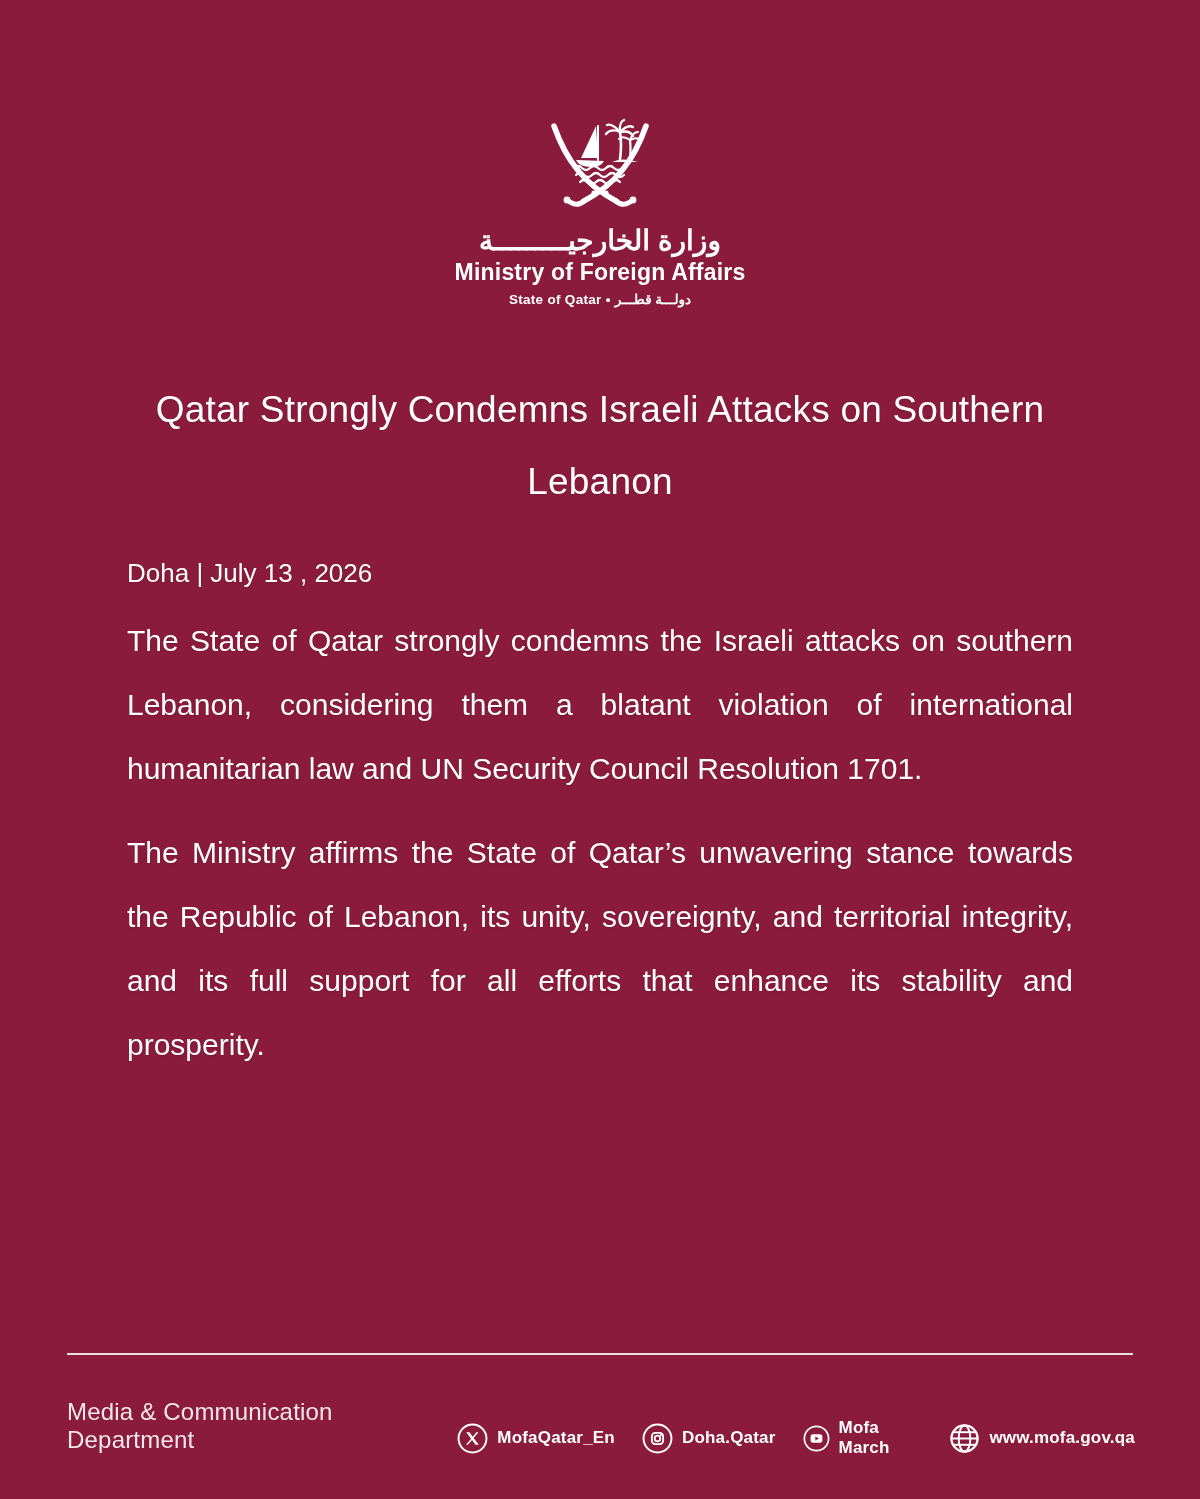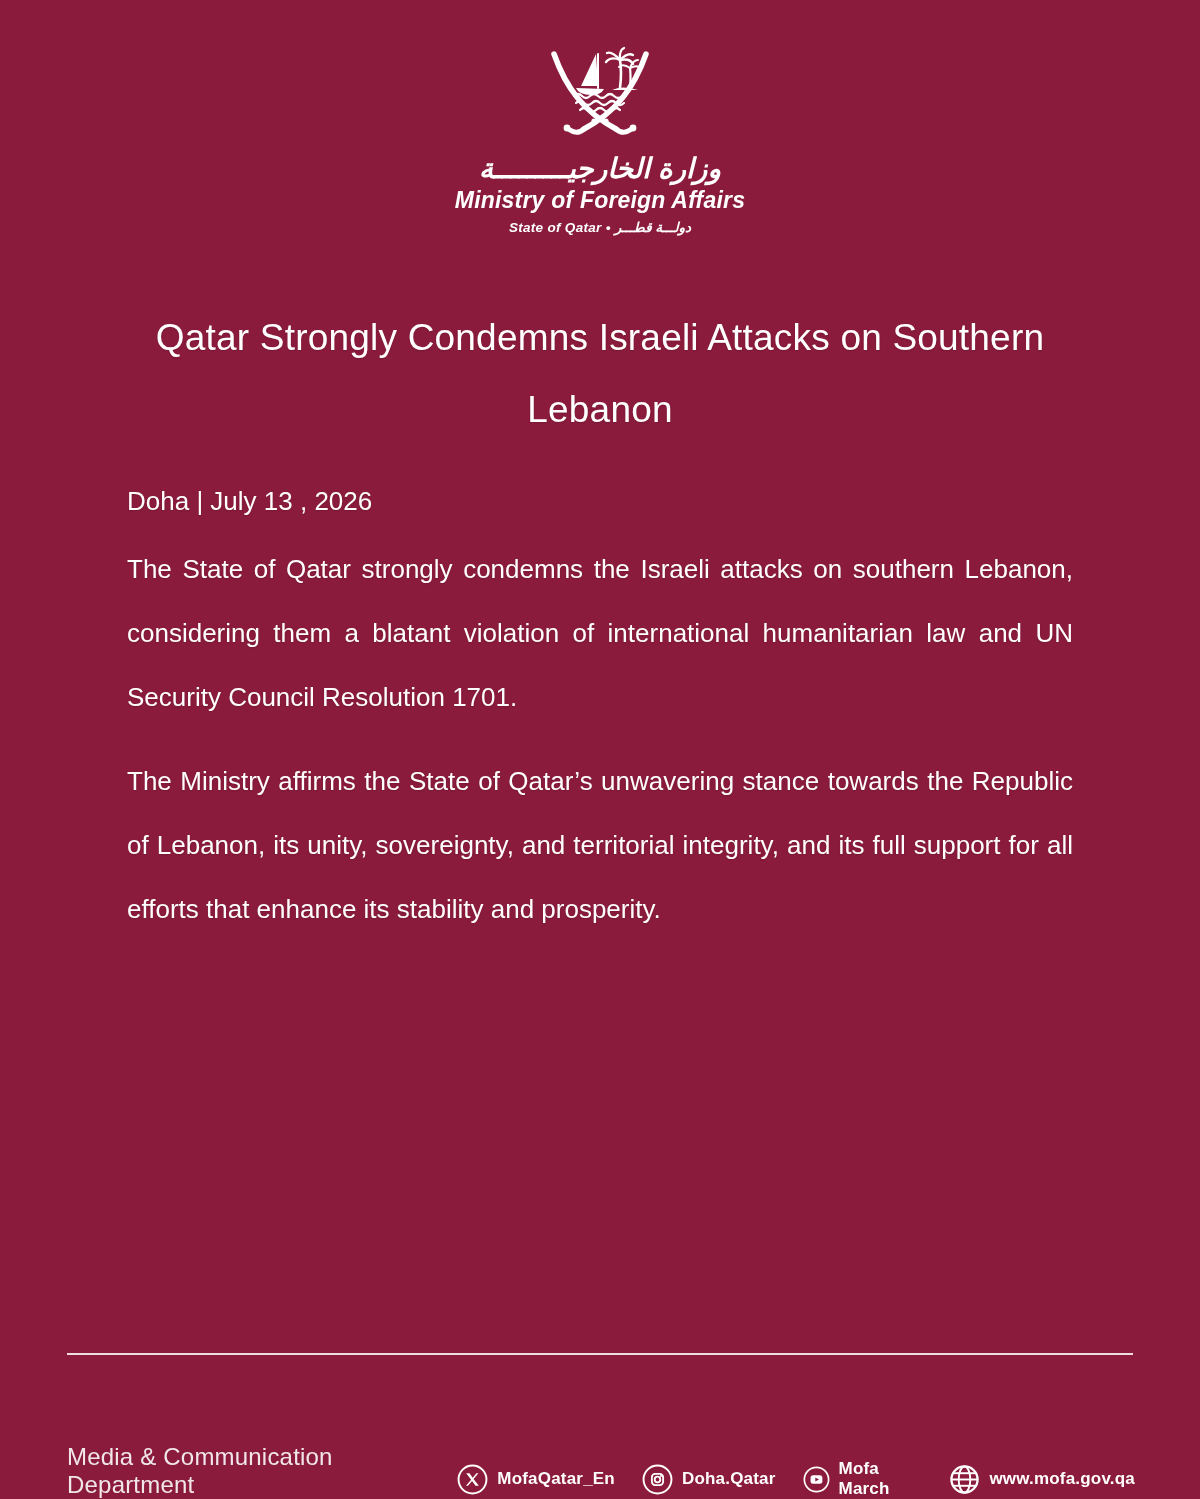--- a/index.html
+++ b/index.html
@@ -8,26 +8,25 @@
     position: relative;
     width: 1200px;
     height: 1499px;
     background: #8A1B3C;
     color: #FFFFFF;
     font-family: "Liberation Sans", sans-serif;
     overflow: hidden;
   }
   
   .header {
-    padding-top: 42px;
+    padding-top: 114px;
     display: flex;
     flex-direction: column;
     align-items: center;
     text-align: center;
-    font-style: italic;
   }
   .emblem { width: 122px; height: 104px; }
   .arabic-title {
     margin-top: 6px;
     font-size: 28px;
     font-weight: 600;
     line-height: 34px;
     direction: rtl;
   }
   .en-title {
@@ -55,21 +54,21 @@
     text-shadow: 0 1px 2px rgba(0,0,0,0.12);
   }
   .dateline {
     margin: 40px 127px 0;
     font-size: 26px;
     font-weight: 500;
     text-shadow: 0 1px 2px rgba(0,0,0,0.12);
   }
   .body-copy { margin: 16px 127px 0; }
   .body-copy p {
-    font-size: 26px;
+    font-size: 30px;
     font-weight: 500;
     line-height: 64px;
     text-align: justify;
     text-align-last: left;
     margin-top: 20px;
     text-shadow: 0 1px 2px rgba(0,0,0,0.12);
   }
   
   .footer {
     position: absolute;
@@ -78,21 +77,21 @@
   }
   .footer-rule {
     position: absolute;
     top: 0; left: 67px; right: 67px;
     border-top: 2px solid rgba(255,255,255,0.85);
   }
   .footer-row {
     position: absolute;
     top: 0; bottom: 0; left: 67px; right: 65px;
     display: flex;
-    align-items: flex-end;
+    align-items: center;
     justify-content: space-between;
   }
   .dept {
     font-size: 24px;
     font-weight: 400;
     color: #F1E7EB;
     letter-spacing: 0.2px;
   }
   .socials { display: flex; align-items: center; gap: 27px; margin-top: 24px; }
   .social-item { display: flex; align-items: center; gap: 9px; }

